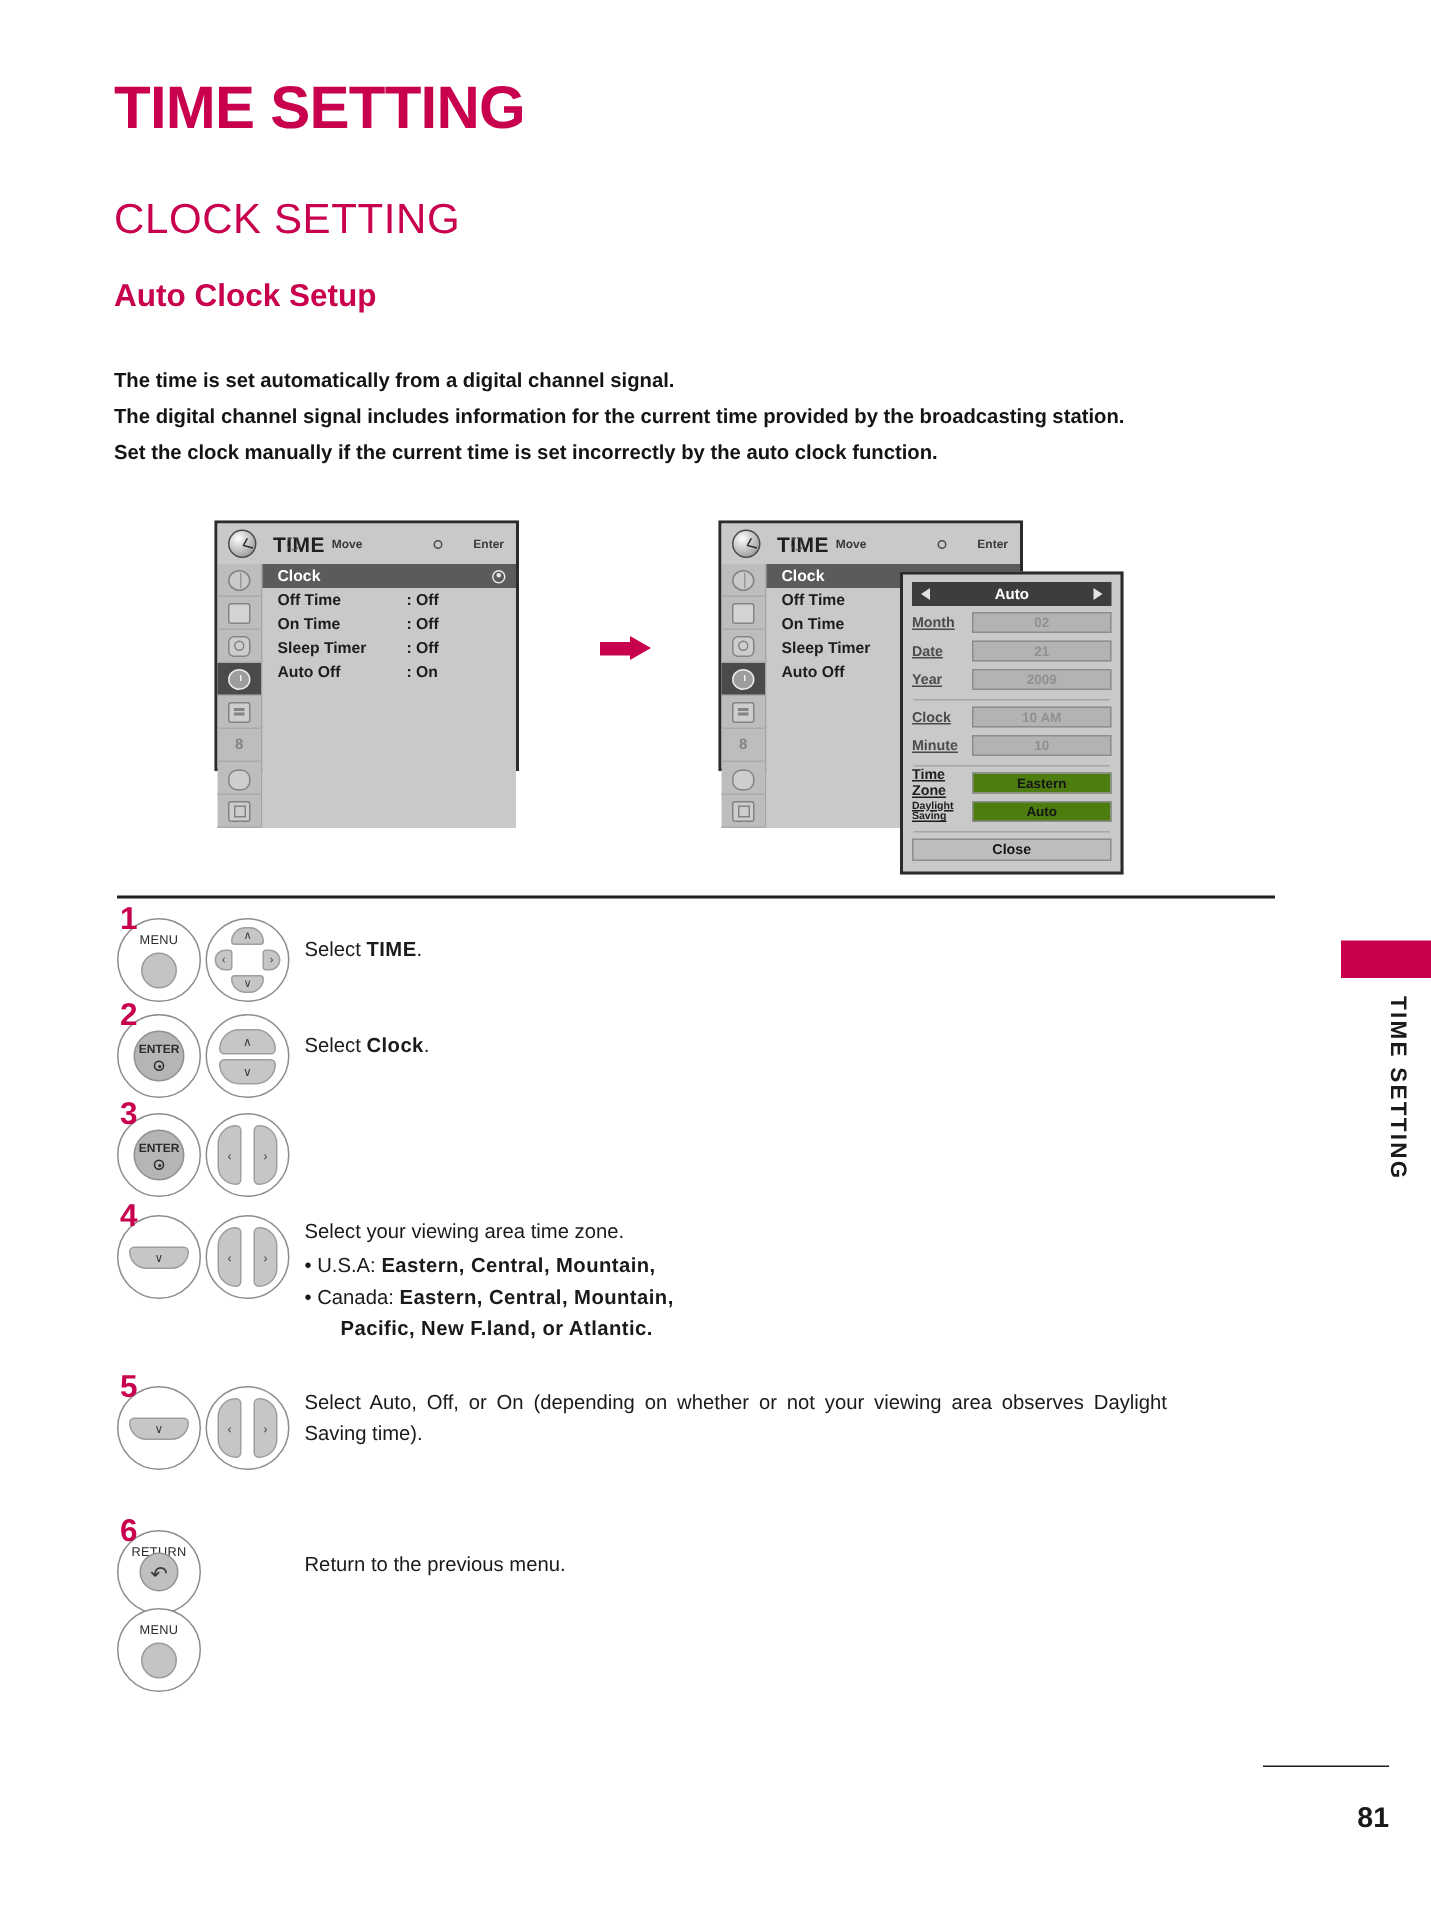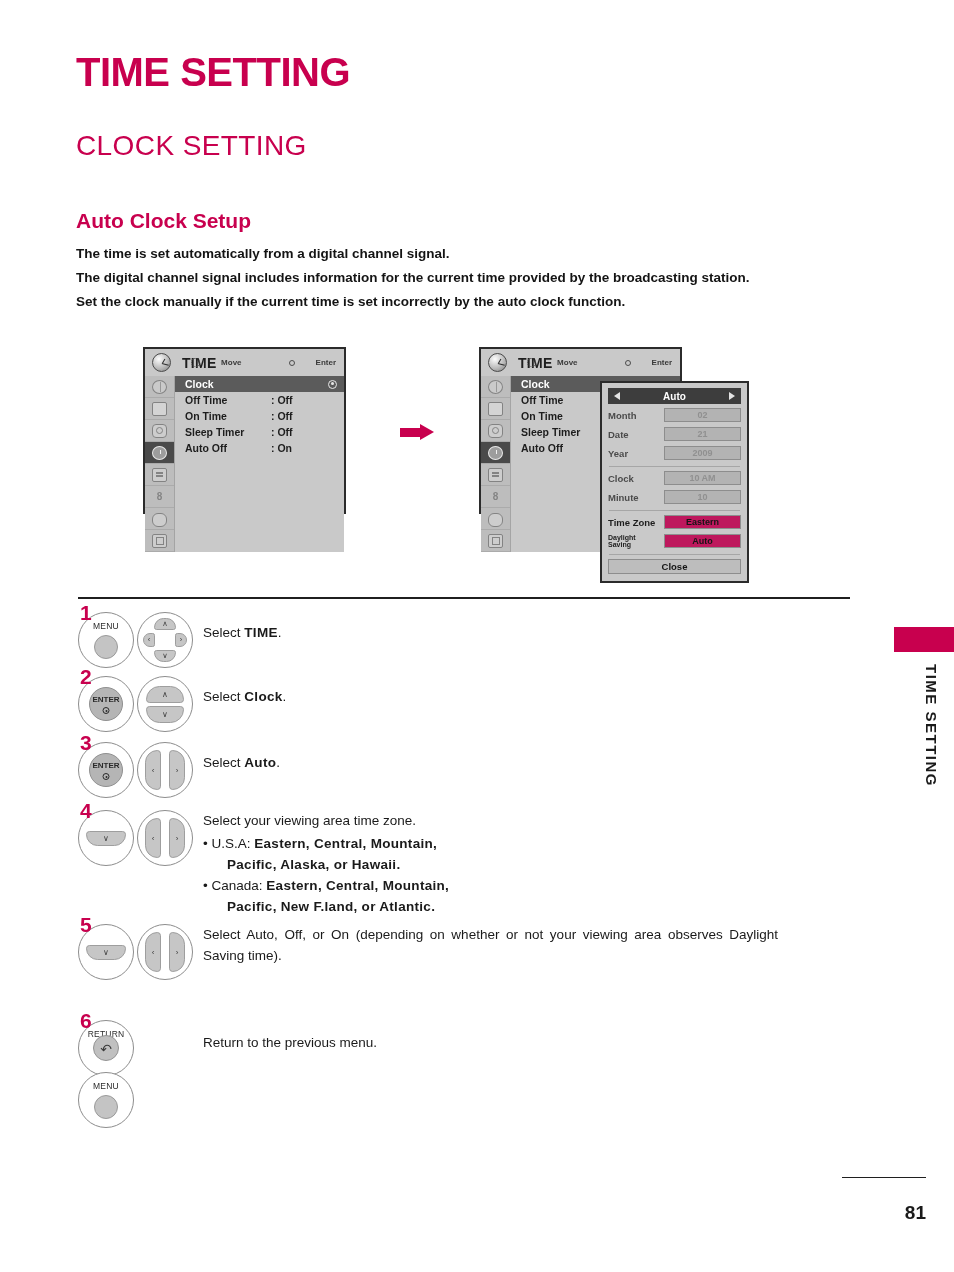--- a/index.html
+++ b/index.html
@@ -27,21 +27,21 @@
   .section-title {
     position: absolute;
     left: 76px; top: 132px;
     font-size: 28px;
     color: #c8004e;
     letter-spacing: 0.4px;
     line-height: 1;
   }
   .subsection-title {
     position: absolute;
-    left: 76px; top: 210px;
+    left: 76px; top: 187px;
     font-size: 21px;
     font-weight: bold;
     color: #c8004e;
     line-height: 1;
   }
 
   
   .intro {
     position: absolute;
     left: 76px; top: 242px;
@@ -217,45 +217,46 @@
   .clockdlg .dlghdr .arrow-l { left: 6px; border-right: 6px solid #e4e4e4; }
   .clockdlg .dlghdr .arrow-r { right: 6px; border-left: 6px solid #e4e4e4; }
 
   .fieldrow {
     display: flex;
     align-items: center;
     height: 16px;
     margin-top: 3px;
   }
   .fieldrow .fname {
-    width: 56px;
+    width: 40px;
     font-size: 9.5px;
     font-weight: bold;
     color: #4b4b4b;
     flex: none;
+    text-decoration: underline;
   }
   .fieldrow.strong .fname { color: #1d1d1d; }
   .fieldrow .fname.twoline {
     font-size: 7px;
     line-height: 7.5px;
     color: #1d1d1d;
   }
   .fieldrow .fval {
     flex: 1;
     height: 14px;
     background: #b3b3b3;
     border: 1px solid #8d8d8d;
     font-size: 9px;
     font-weight: bold;
     color: #909090;
     display: flex;
     align-items: center;
     justify-content: center;
   }
-  .fieldrow.strong .fval { color: #151515; background: #be185d; }
+  .fieldrow.strong .fval { color: #151515; background: #4d7c0f; }
   .dlgsep { height: 1px; background: #a6a6a6; margin: 5px 1px 2px 1px; }
   .closebtn {
     margin-top: 4px;
     height: 15px;
     background: #bdbdbd;
     border: 1px solid #8d8d8d;
     font-size: 9.5px;
     font-weight: bold;
     color: #151515;
     display: flex;
@@ -741,44 +742,41 @@
         <span class="entercap">ENTER</span>
         <span class="enterdot"></span>
       </div>
       <div class="btncircle">
         <span class="leftright">
           <span class="seg l">‹</span>
           <span class="seg r">›</span>
         </span>
       </div>
     </div>
-    <div class="steptext">
-      <span>Select </span><b>Auto</b><span>.</span>
-    </div>
   </div>
 
   <div class="step step-4">
     <span class="stepnum">4</span>
     <div class="btns">
       <div class="btncircle">
         <span class="downonly">
           <span class="seg">∨</span>
         </span>
       </div>
       <div class="btncircle">
         <span class="leftright">
           <span class="seg l">‹</span>
           <span class="seg r">›</span>
         </span>
       </div>
     </div>
     <div class="steptext">
       <div>Select your viewing area time zone.</div>
       <ul class="bullets">
-        <li><span>U.S.A: </span><b>Eastern, Central, Mountain,</b><b class="cont">Pacific, Alaska, or Hawaii.</b></li>
+        <li><span>U.S.A: </span><b>Eastern, Central, Mountain,</b></li>
         <li><span>Canada: </span><b>Eastern, Central, Mountain,</b><b class="cont">Pacific, New F.land, or Atlantic.</b></li>
       </ul>
     </div>
   </div>
 
   <div class="step step-5">
     <span class="stepnum">5</span>
     <div class="btns">
       <div class="btncircle">
         <span class="downonly">

